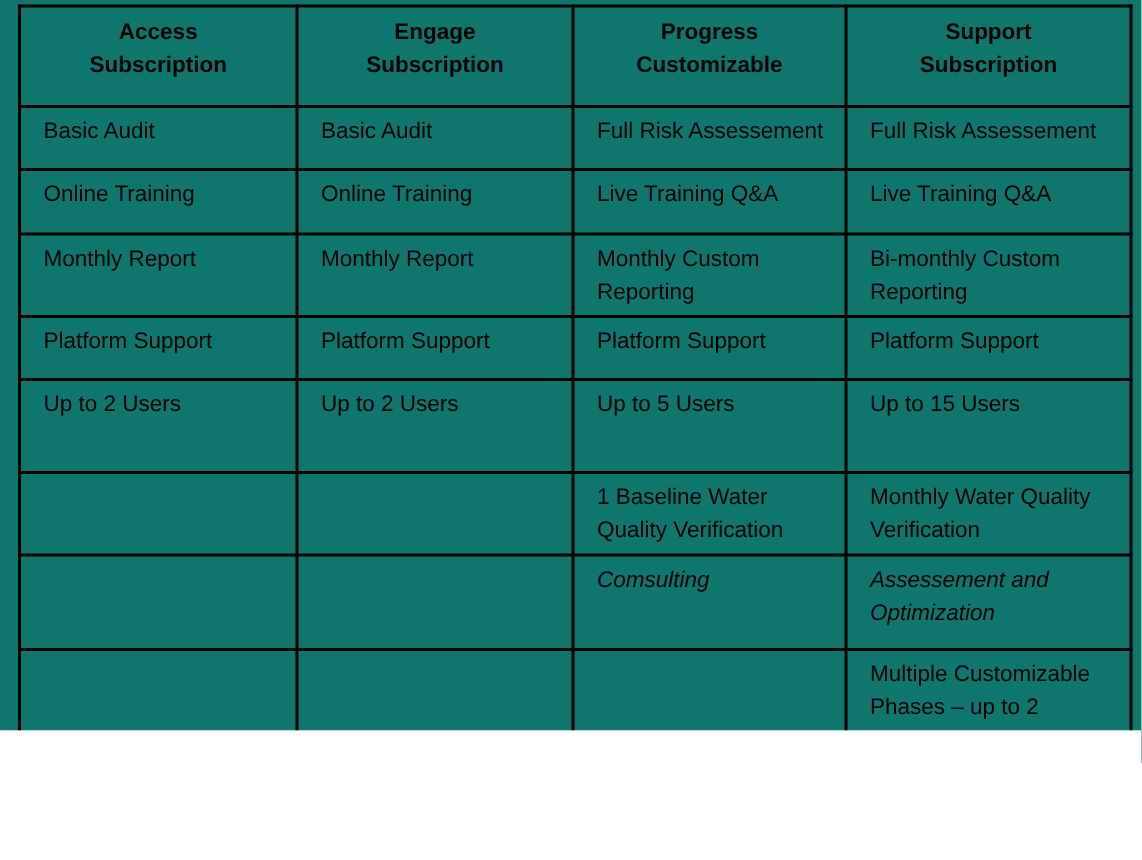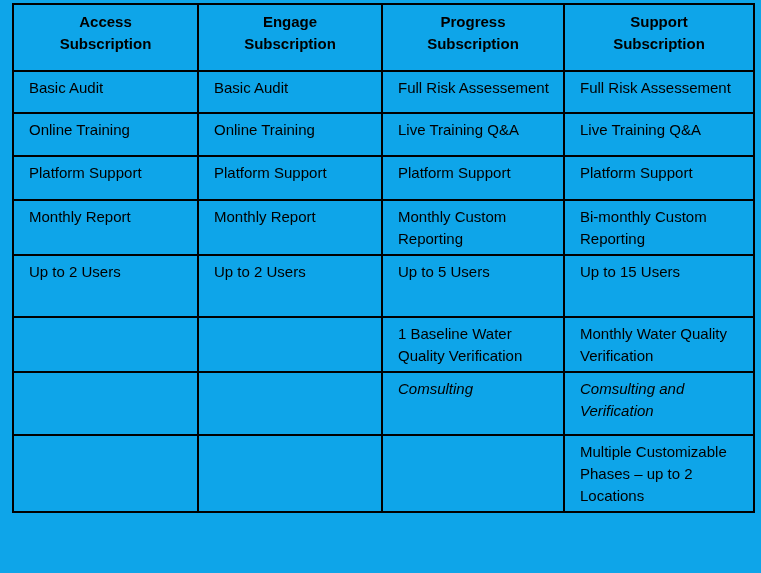--- a/index.html
+++ b/index.html
@@ -3,22 +3,22 @@
 <meta charset="utf-8">
 <style>
   html, body {
     margin: 0;
     padding: 0;
     background: #ffffff;
   }
   #page {
     position: relative;
     width: 761px;
-    height: 573px;
-    background: #0ea5e9;
+    height: 487px;
+    background: #0f766e;
     font-family: "Liberation Sans", sans-serif;
     color: #000000;
     overflow: hidden;
   }
   table#comparison {
     position: absolute;
     left: 12px;
     top: 3px;
     border-collapse: collapse;
     table-layout: fixed;
@@ -66,67 +66,67 @@
       <col style="width:182px">
       <col style="width:190px">
     </colgroup>
     <thead>
       <tr>
         <th>Access
 Subscription</th>
         <th>Engage
 Subscription</th>
         <th>Progress
-Subscription</th>
+Customizable</th>
         <th>Support
 Subscription</th>
       </tr>
     </thead>
     <tbody>
       <tr>
         <td>Basic Audit</td>
         <td>Basic Audit</td>
         <td>Full Risk Assessement</td>
         <td>Full Risk Assessement</td>
       </tr>
       <tr>
         <td>Online Training</td>
         <td>Online Training</td>
         <td>Live Training Q&amp;A</td>
         <td>Live Training Q&amp;A</td>
       </tr>
       <tr>
+        <td>Monthly Report</td>
+        <td>Monthly Report</td>
+        <td>Monthly Custom Reporting</td>
+        <td>Bi-monthly Custom Reporting</td>
+      </tr>
+      <tr>
         <td>Platform Support</td>
         <td>Platform Support</td>
         <td>Platform Support</td>
         <td>Platform Support</td>
-      </tr>
-      <tr>
-        <td>Monthly Report</td>
-        <td>Monthly Report</td>
-        <td>Monthly Custom Reporting</td>
-        <td>Bi-monthly Custom Reporting</td>
       </tr>
       <tr>
         <td>Up to 2 Users</td>
         <td>Up to 2 Users</td>
         <td>Up to 5 Users</td>
         <td>Up to 15 Users</td>
       </tr>
       <tr>
         <td></td>
         <td></td>
         <td>1 Baseline Water Quality Verification</td>
         <td>Monthly Water Quality Verification</td>
       </tr>
       <tr>
         <td></td>
         <td></td>
         <td>Comsulting</td>
-        <td>Comsulting and Verification</td>
+        <td>Assessement and Optimization</td>
       </tr>
       <tr>
         <td></td>
         <td></td>
         <td></td>
         <td>Multiple Customizable Phases – up to 2 Locations</td>
       </tr>
     </tbody>
   </table>
 </div>

